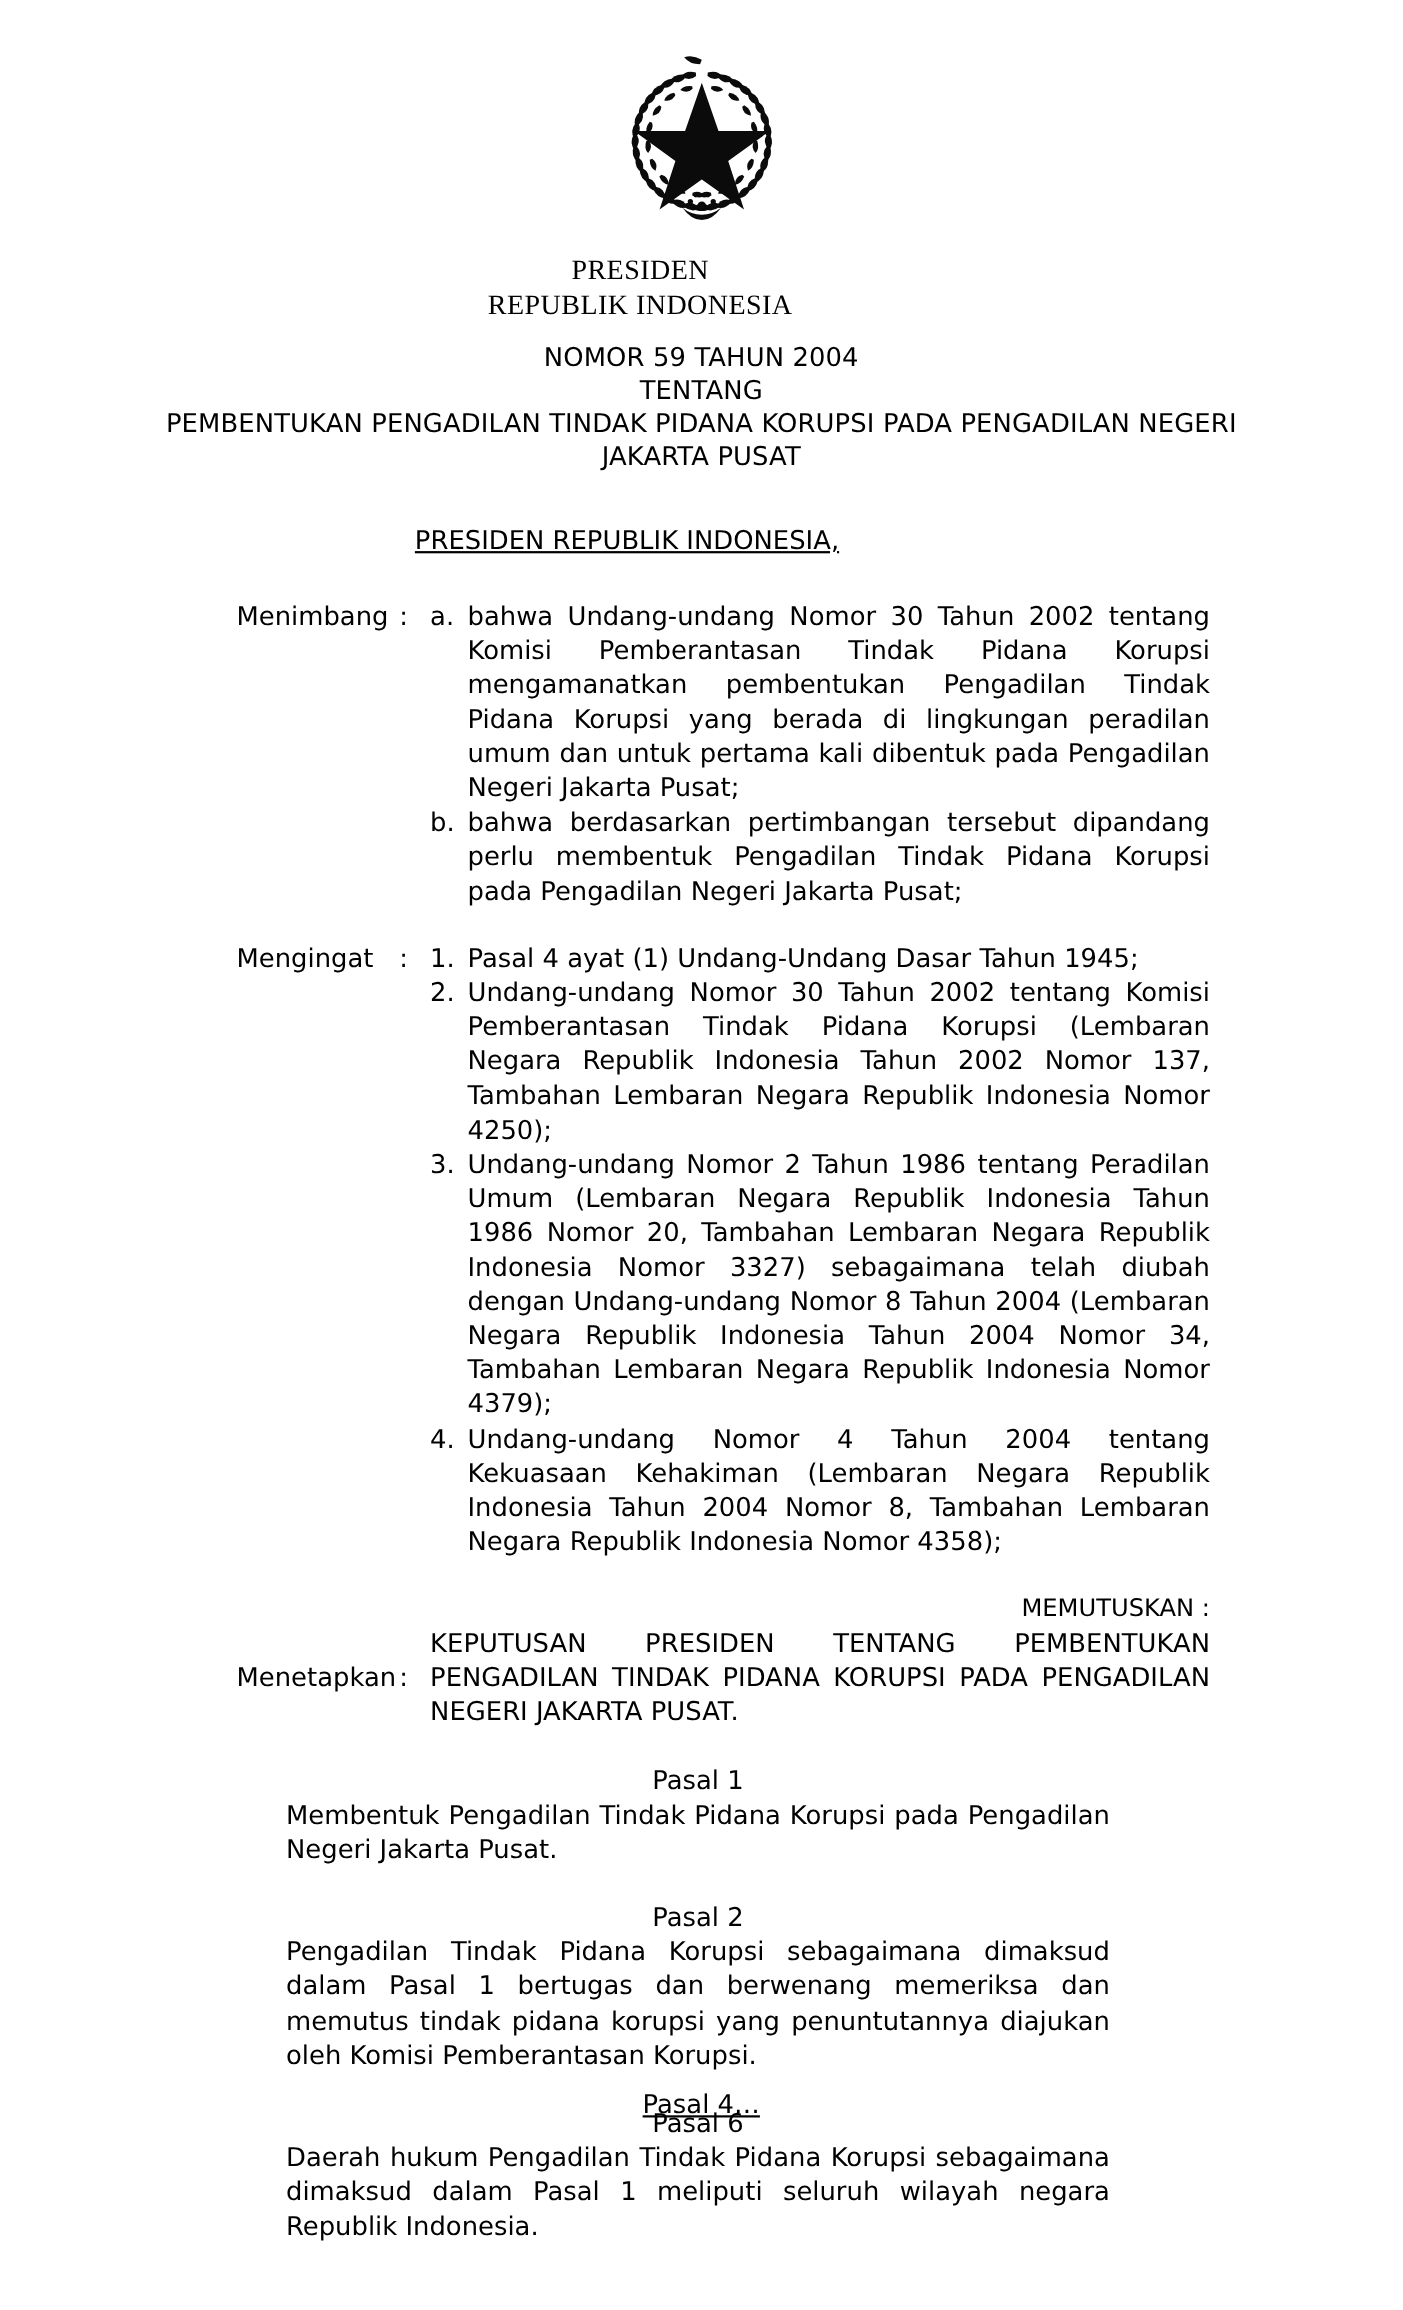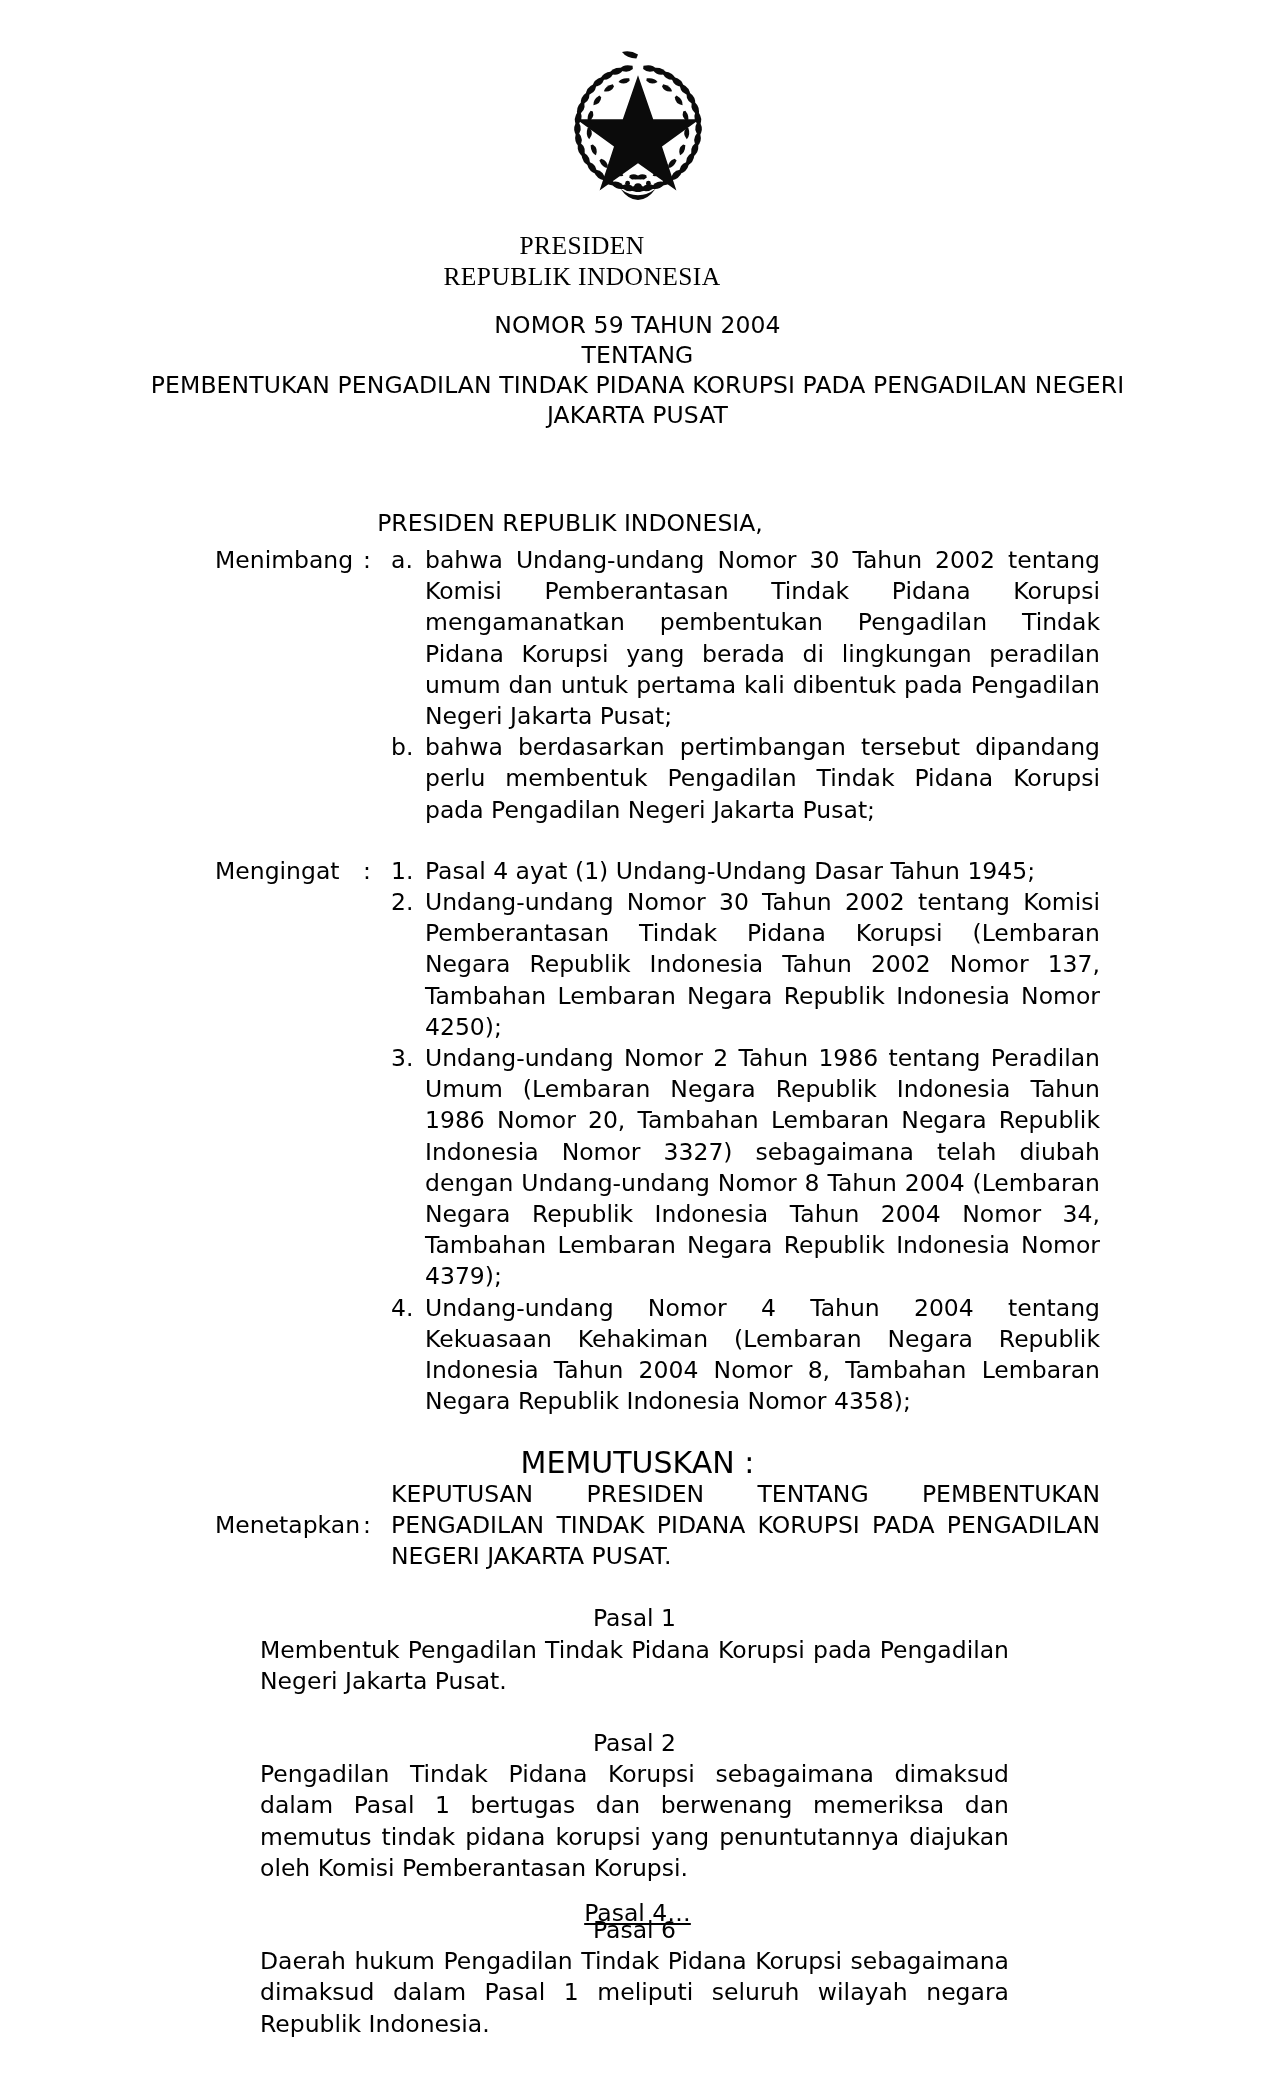--- a/index.html
+++ b/index.html
@@ -63,26 +63,27 @@
     line-height: 30px;
     letter-spacing: 0.1px;
   }
   .titleblock .wide {
     display: block;
   }
 
   
   .opener {
     position: absolute;
-    top: 508px;
+    top: 476px;
     left: 0;
     width: 1140px;
     text-align: center;
     font-size: 23.5px;
     line-height: 30px;
+    text-decoration: underline;
   }
 
   
   .body {
     position: absolute;
     top: 545px;
     left: 175px;
     width: 925px;
     font-size: 23.5px;
     line-height: 31.2px;
@@ -119,22 +120,22 @@
     flex: 1 1 auto;
     text-align: justify;
     text-justify: inter-word;
     hyphens: none;
   }
 
   .gap-block { height: 30px; }
 
   
   .decide-head {
-    text-align: center;
-    font-size: 30px;
+    text-align: right;
+    font-size: 22px;
     line-height: 31.2px;
   }
   .decide-row {
     display: flex;
     align-items: center;
   }
   .decide-text {
     flex: 1 1 auto;
     text-align: justify;
     text-justify: inter-word;

